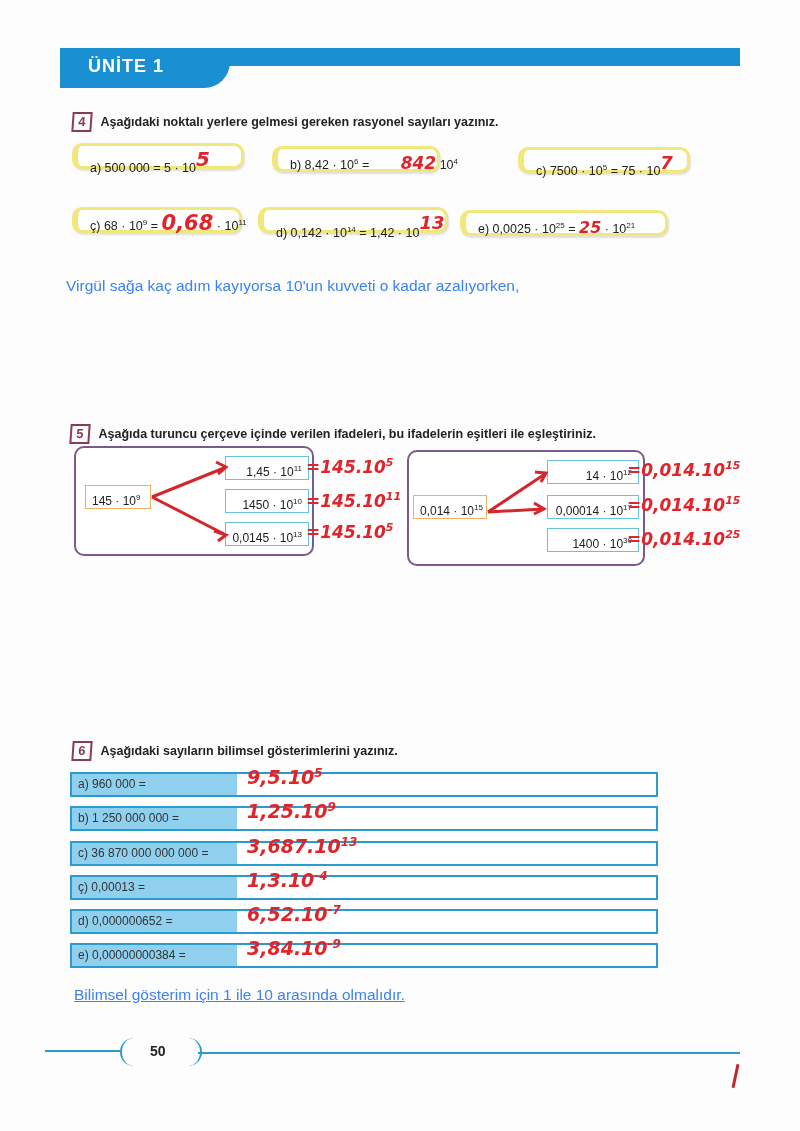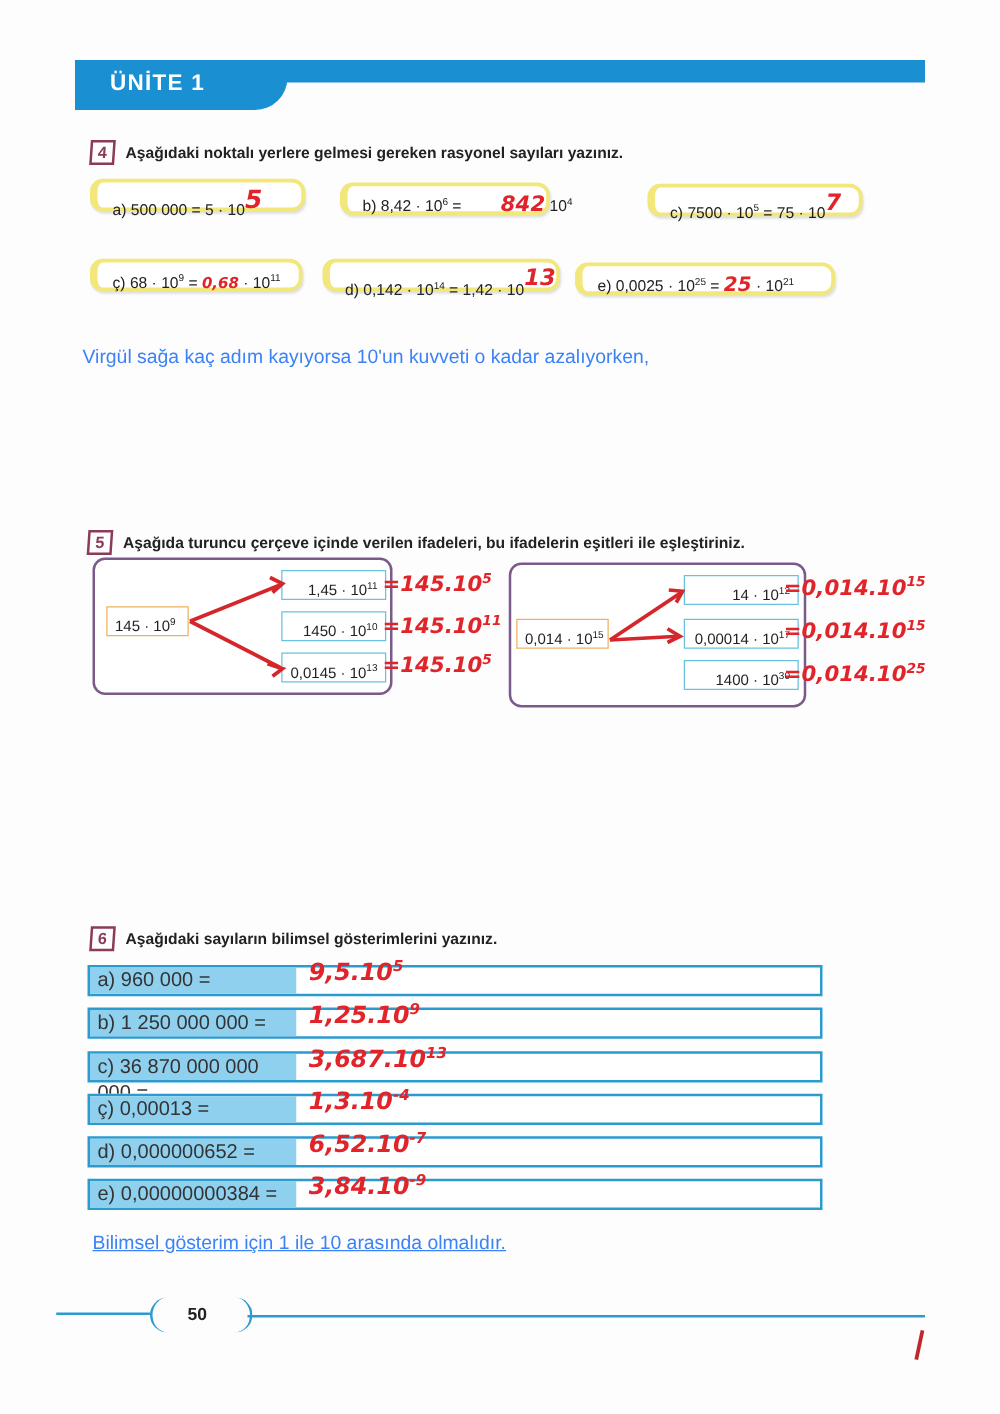--- a/index.html
+++ b/index.html
@@ -45,21 +45,21 @@
     .blue-box {
       border: 1.5px solid #66c2dd; background: #fff; font-size: 12px; height: 24px; line-height: 24px;
       text-align: right; padding-right: 6px; box-sizing: border-box; white-space: nowrap;
     }
     
     .row6 {
       left: 70px; width: 588px; height: 25px; border: 2px solid #2b9bcf; box-sizing: border-box; background: #fff;
     }
     .row6 .lbl {
       position: absolute; left: 0; top: 0; width: 165px; height: 21px; background: #8fd0ef;
-      font-size: 16px; line-height: 21px; padding-left: 6px; box-sizing: border-box; color: #333;
+      font-size: 12px; line-height: 21px; padding-left: 6px; box-sizing: border-box; color: #333;
     }
     .row6 .ans {
       position: absolute; left: 175px; top: -8px; font-size: 19px;
     }
     .footer-line-left { left: 45px; top: 1050px; width: 75px; height: 2px; background: #2b9bcf; }
     .footer-line-right { left: 198px; top: 1052px; width: 542px; height: 2px; background: #2b9bcf; }
     .page-bracket {
       left: 120px; top: 1038px; width: 78px; height: 28px;
       border-left: 2px solid #2b9bcf; border-right: 2px solid #2b9bcf; border-radius: 14px;
     }
@@ -89,21 +89,21 @@
   <span>10</span><sup>4</sup>
 </div>
 
 <div class="abs q4box" style="left:474px; top:147px; width:172px;margin-left:44px;">
   <span>c)</span>
   <span>7500 · 10</span><sup>5</sup><span> = 75 · 10</span><span class="hand" style="font-size:18px; vertical-align:6px;">7</span>
 </div>
 
 <div class="abs q4box" style="left:72px; top:207px; width:170px;">
   <span>ç)</span>
-  <span>68 · 10</span><sup>9</sup><span> = </span><span class="hand" style="font-size:12px;">0,68</span>
+  <span>68 · 10</span><sup>9</sup><span> = </span><span class="hand" style="font-size:21px;">0,68</span>
   <span>· 10</span><sup>11</sup>
 </div>
 
 <div class="abs q4box" style="left:258px; top:207px; width:190px;">
   <span>d)</span>
   <span>0,142 · 10</span><sup>14</sup><span> = 1,42 · 10</span><span class="hand" style="font-size:18px; vertical-align:8px;">13</span>
 </div>
 
 <div class="abs q4box" style="left:460px; top:210px; width:208px;">
   <span>e)</span>

